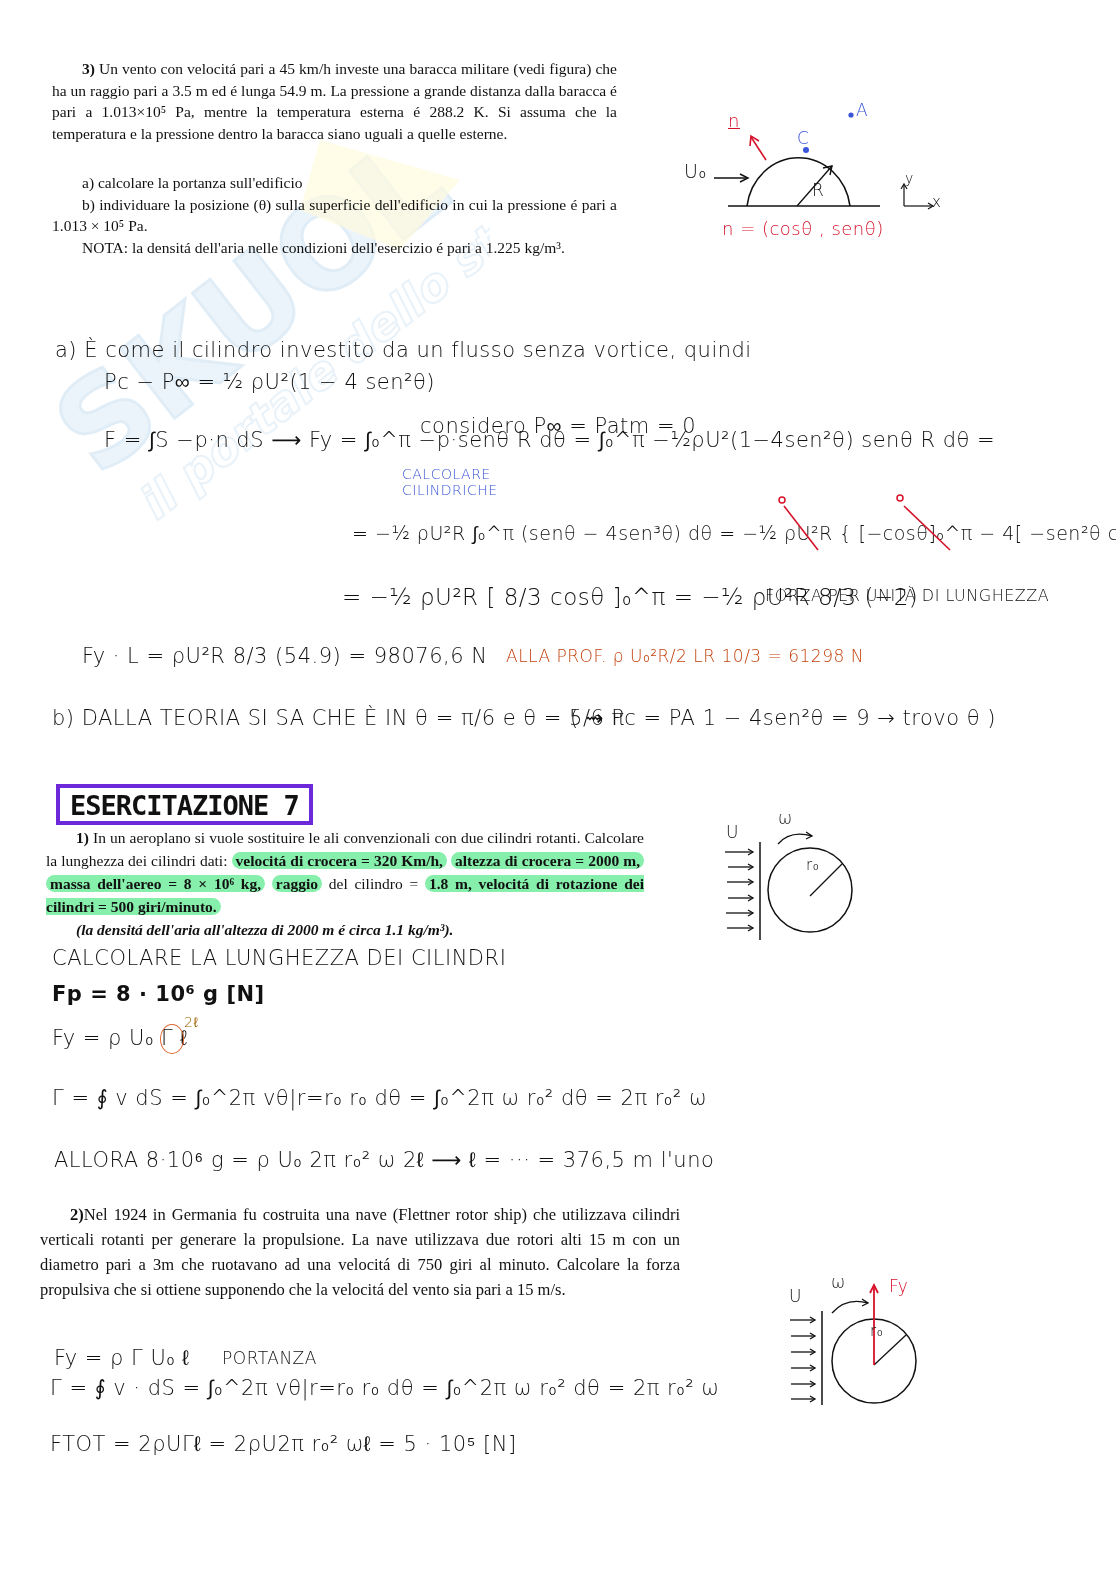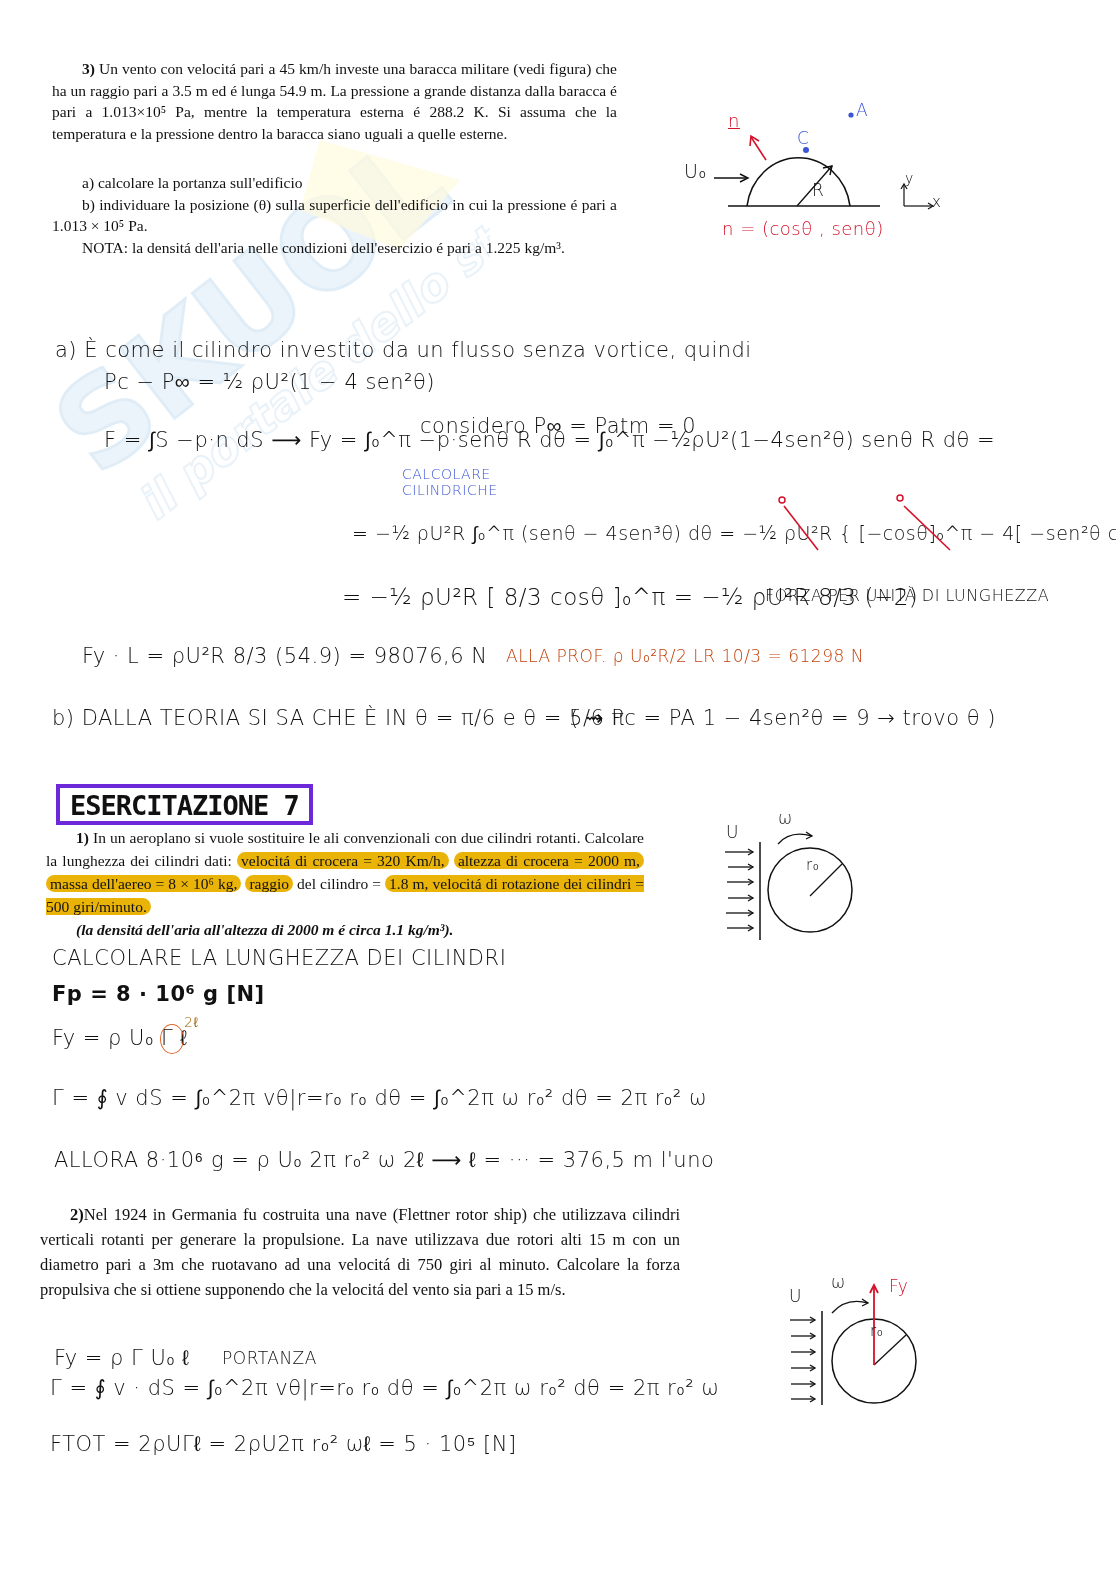--- a/index.html
+++ b/index.html
@@ -3,21 +3,21 @@
 <meta charset="utf-8">
 <style>
   html, body { margin:0; padding:0; background:#ffffff; }
   body { width:1116px; height:1579px; position:relative; overflow:hidden; color:#111; }
   .serif { font-family: "Liberation Serif", "DejaVu Serif", serif; }
   .hand { font-family: "DejaVu Sans", sans-serif; font-weight: 300; letter-spacing: 0.5px; }
   .abs { position:absolute; }
   .para { font-size:15.5px; line-height:21.5px; text-align:justify; }
   .indent { text-indent:30px; }
   .watermark { position:absolute; left:20px; top:120px; width:470px; height:420px; pointer-events:none; opacity:0.45; }
-  .hl { background:#eab308; border-radius:10px; padding:0 4px; }
+  .hl { background:#86efac; border-radius:10px; padding:0 4px;font-weight:bold; }
   .heading-box { position:absolute; left:56px; top:784px; padding:2px 10px 0 10px; border:4px solid #6d28d9; background:#fff; font-family: "DejaVu Sans Mono", monospace; font-weight:bold; font-size:27px; letter-spacing:-1px; }
   .hw { font-size:21px; white-space:nowrap; }
   .red { color:#d6122a; }
   .blue { color:#3a55d6; }
   .grey { color:#c2410c; }
   .orange { color:#a16207; }
 </style>
 </head>
 <body>
 

